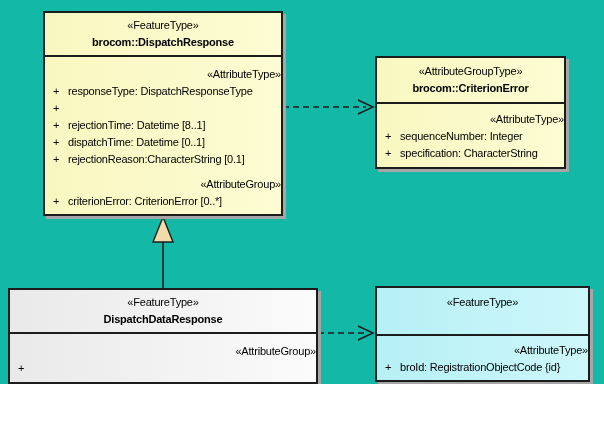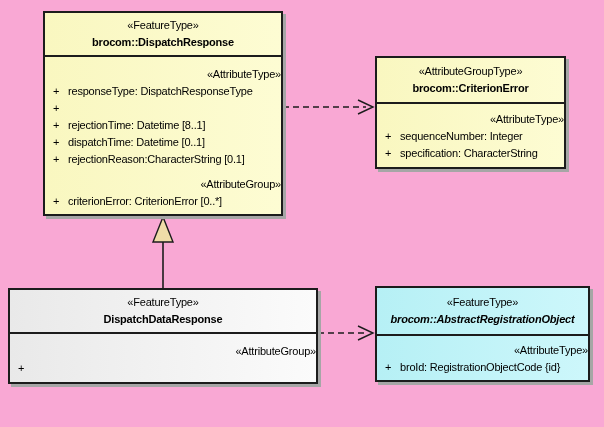--- a/index.html
+++ b/index.html
@@ -2,22 +2,22 @@
 <html><head>
 <meta charset="utf-8">
 <style>
   * { margin: 0; padding: 0; box-sizing: border-box; }
   html, body { background: #ffffff; }
   body { font-family: "Liberation Sans", sans-serif; }
 
   .canvas {
     position: relative;
     width: 604px;
-    height: 427px;
-    background: #f9a8d4;
+    height: 384px;
+    background: #14b8a6;
     overflow: hidden;
   }
 
   .uml-class {
     position: absolute;
     border: 2px solid #1c1c1c;
     box-shadow: 3px 3px 0 #a6a6a6;
     font-size: 11px;
     color: #000000;
     letter-spacing: -0.2px;
@@ -134,21 +134,20 @@
       <div class="sec-heading">«AttributeGroup»</div>
       <div class="member">
         <span class="vis">+</span>
       </div>
     </div>
   </div>
 
   <div class="uml-class cyan" style="left:375px; top:286px; width:215px; height:96px;">
     <div class="cls-header" style="height:48px; padding-top:6px;">
       <div class="stereotype">«FeatureType»</div>
-      <div class="cls-name abstract">brocom::AbstractRegistrationObject</div>
     </div>
     <div class="cls-body" style="padding-top:6px;">
       <div class="sec-heading">«AttributeType»</div>
       <div class="member">
         <span class="vis">+</span>
         <span class="mtxt">broId: RegistrationObjectCode {id}</span>
       </div>
     </div>
   </div>
 

